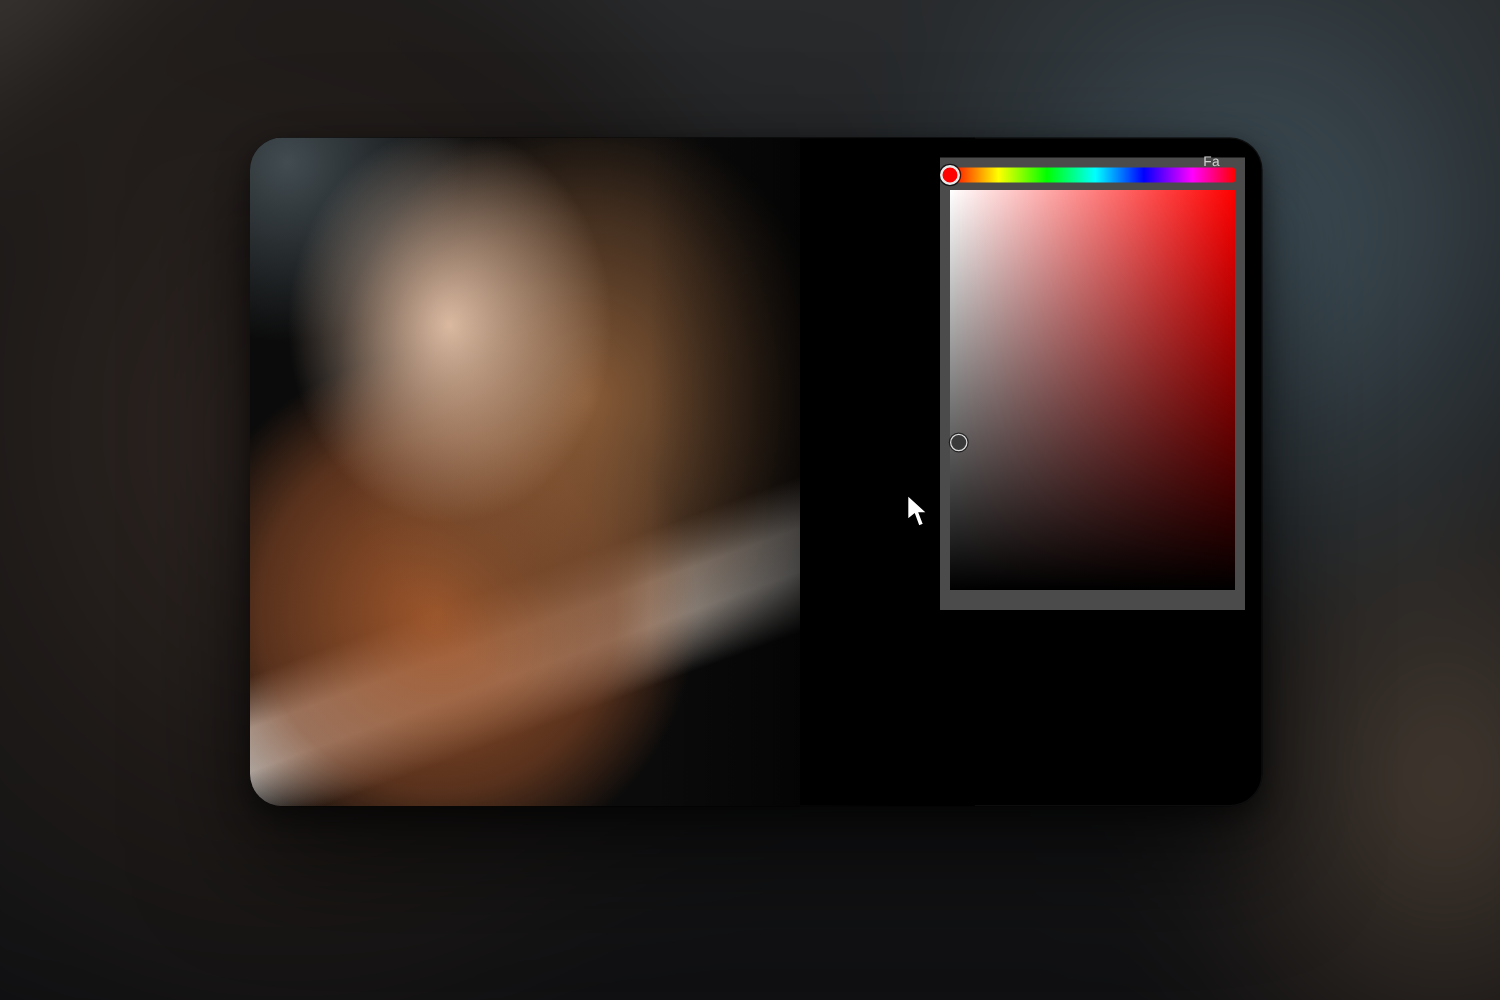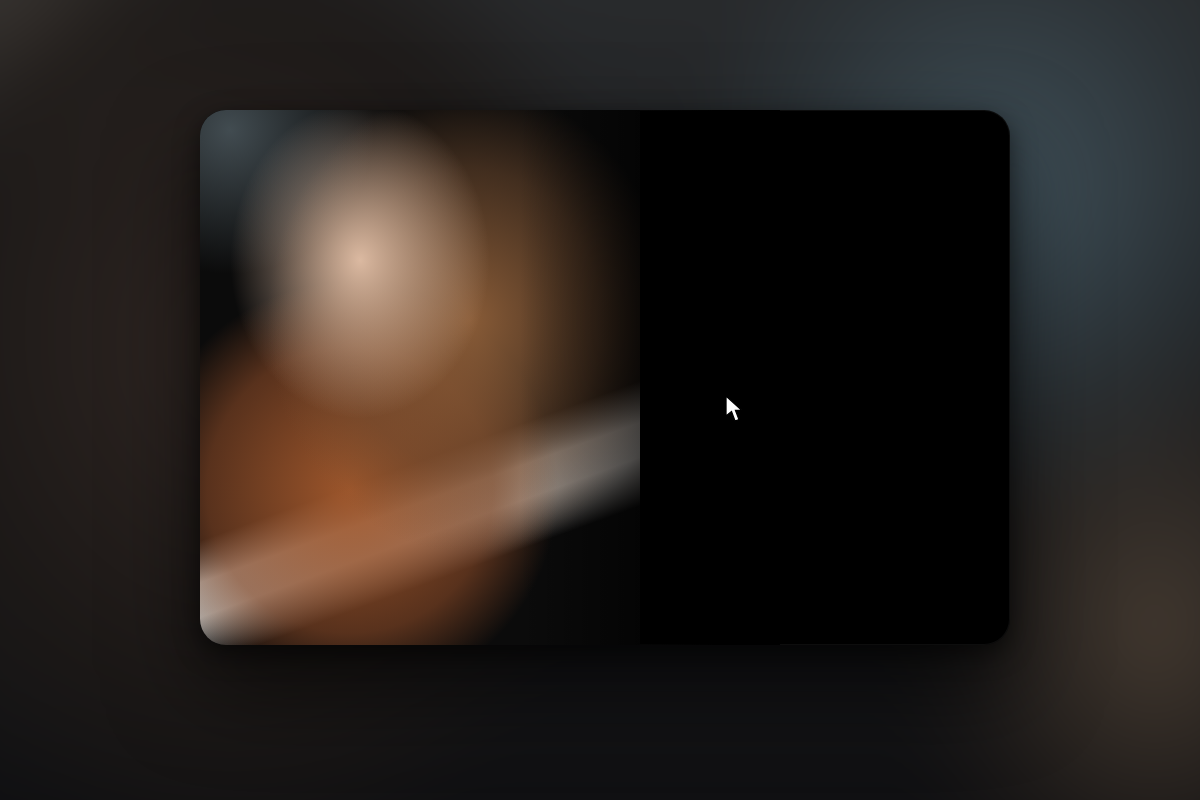--- a/index.html
+++ b/index.html
@@ -167,20 +167,33 @@
 </head>
 <body>
 
 <div class="backdrop"></div>
 
 <div class="app-window">
 
   <div class="canvas-area"></div>
   <div class="canvas-fade"></div>
 
+  <div class="color-panel">
+    <span class="panel-label">Fa</span>
+
+    <div class="hue-track">
+      <div class="hue-handle" id="hue-handle" style="left: 0%; background: rgb(255, 0, 0);"></div>
+    </div>
+
+    <div class="sv-field" id="sv-field" style="background-color: rgb(255, 0, 0);">
+      <div class="sat"></div>
+      <div class="val"></div>
+      <div class="sv-handle" id="sv-handle" style="left: 3%; top: 63%;"></div>
+    </div>
+  </div>
 
 </div>
 
 <div class="cursor" id="cursor" style="left: 725px; top: 395px;">
   <svg viewBox="0 0 20 28" width="20" height="28">
     <path d="M1 1 L1 21 L6.5 16.5 L10 26 L14 24.5 L10.5 15.5 L17 15.5 Z" fill="#ffffff" stroke="#000000" stroke-width="1.3"></path>
   </svg>
 </div>
 
 </body></html>

